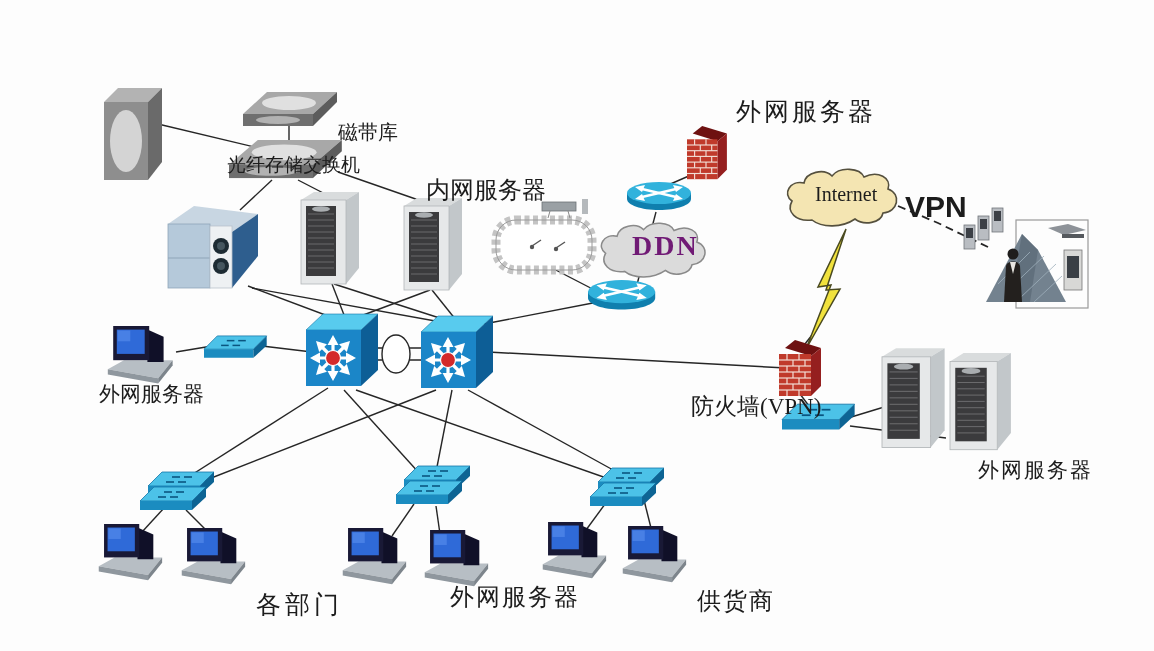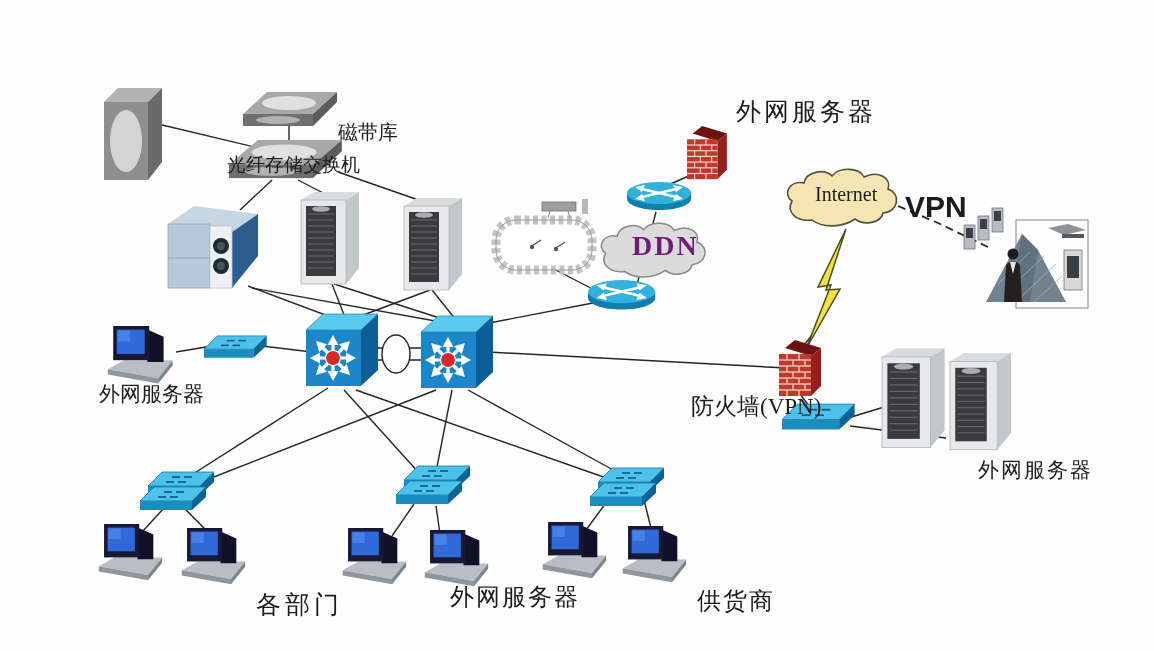--- a/index.html
+++ b/index.html
@@ -351,20 +351,21 @@
     <polygon points="46,64 52,64 49,76" fill="#e8e6e2"></polygon>
     <polygon points="84,30 104,26 122,32 100,37" fill="#8d9298"></polygon>
     <rect x="98" y="36" width="22" height="4" fill="#55595e"></rect>
     <rect x="100" y="52" width="18" height="40" fill="#d8d8d6" stroke="#777777" stroke-width="0.8"></rect>
     <rect x="103" y="58" width="12" height="22" fill="#3a3f45"></rect>
   </g>
 </svg>
 
 <div class="lbl cn lbl-tape">磁带库</div>
 <div class="lbl cn lbl-fiber">光纤存储交换机</div>
+<div class="lbl cn lbl-intranet">内网服务器</div>
 <div class="lbl cn lbl-superior">外网服务器</div>
 <div class="lbl lbl-ddn">DDN</div>
 <div class="lbl lbl-internet">Internet</div>
 <div class="lbl lbl-vpn">VPN</div>
 <div class="lbl cn lbl-fwvpn">防火墙(VPN)</div>
 <div class="lbl cn lbl-extranet">外网服务器</div>
 <div class="lbl cn lbl-mgmt">外网服务器</div>
 <div class="lbl cn lbl-dept">各部门</div>
 <div class="lbl cn lbl-branch">外网服务器</div>
 <div class="lbl cn lbl-supplier">供货商</div>

